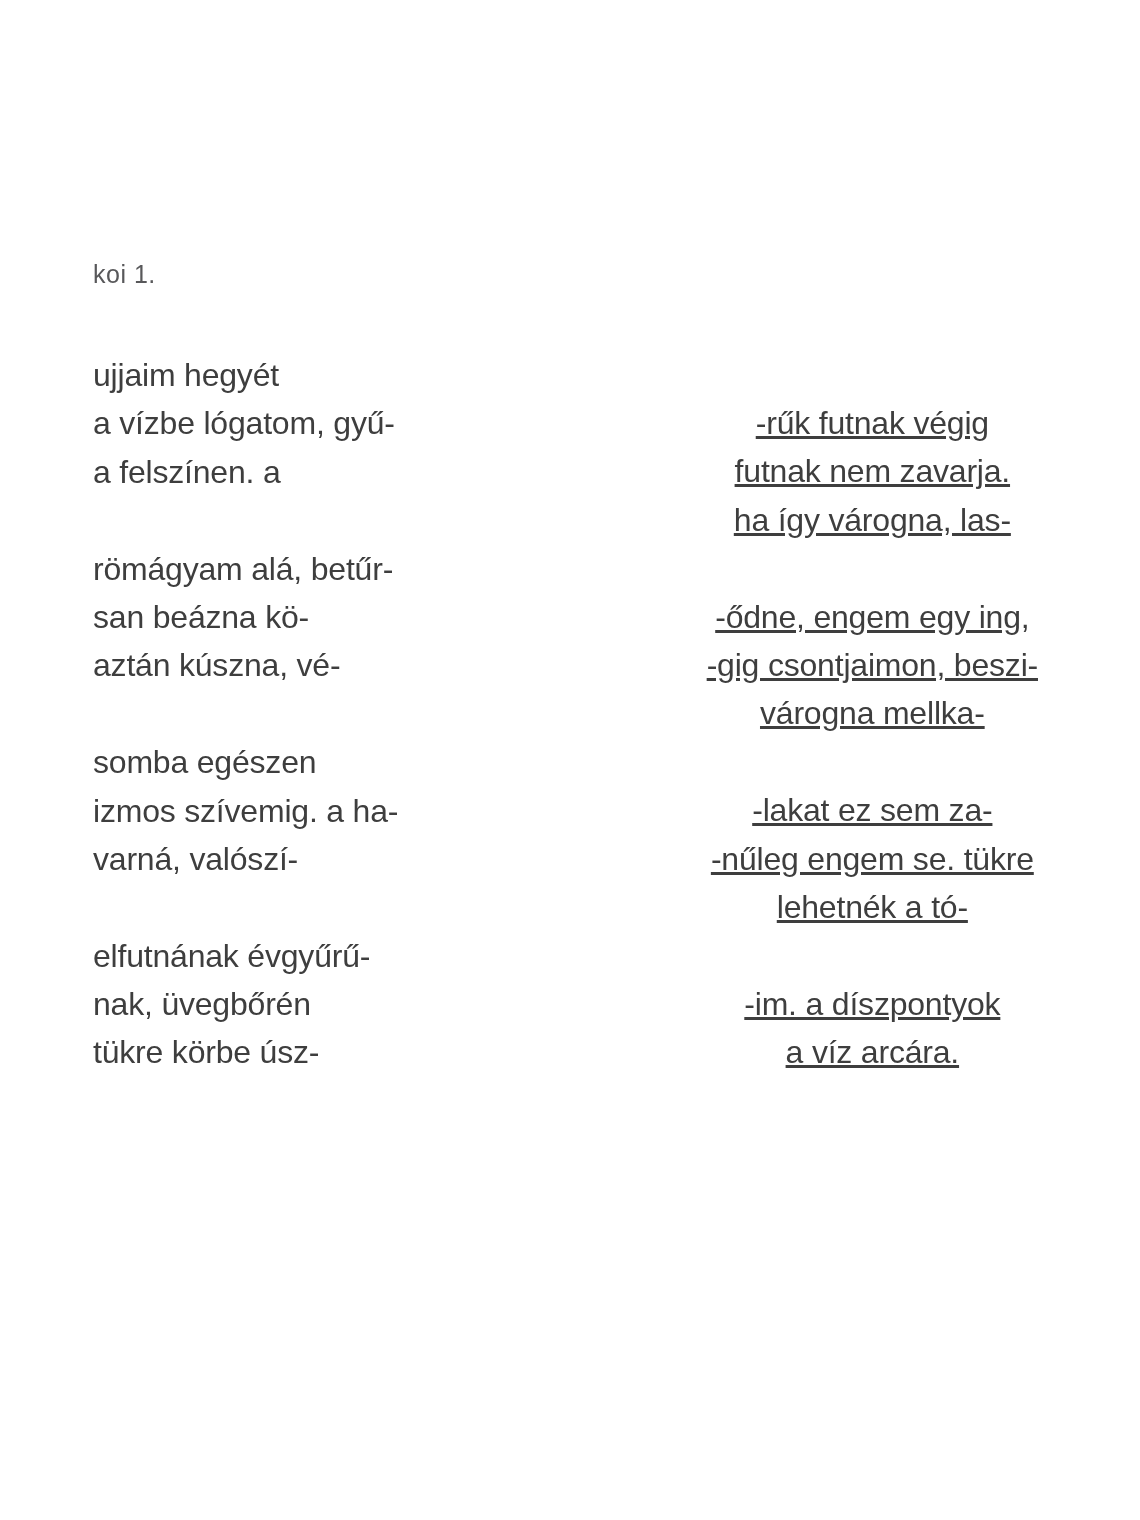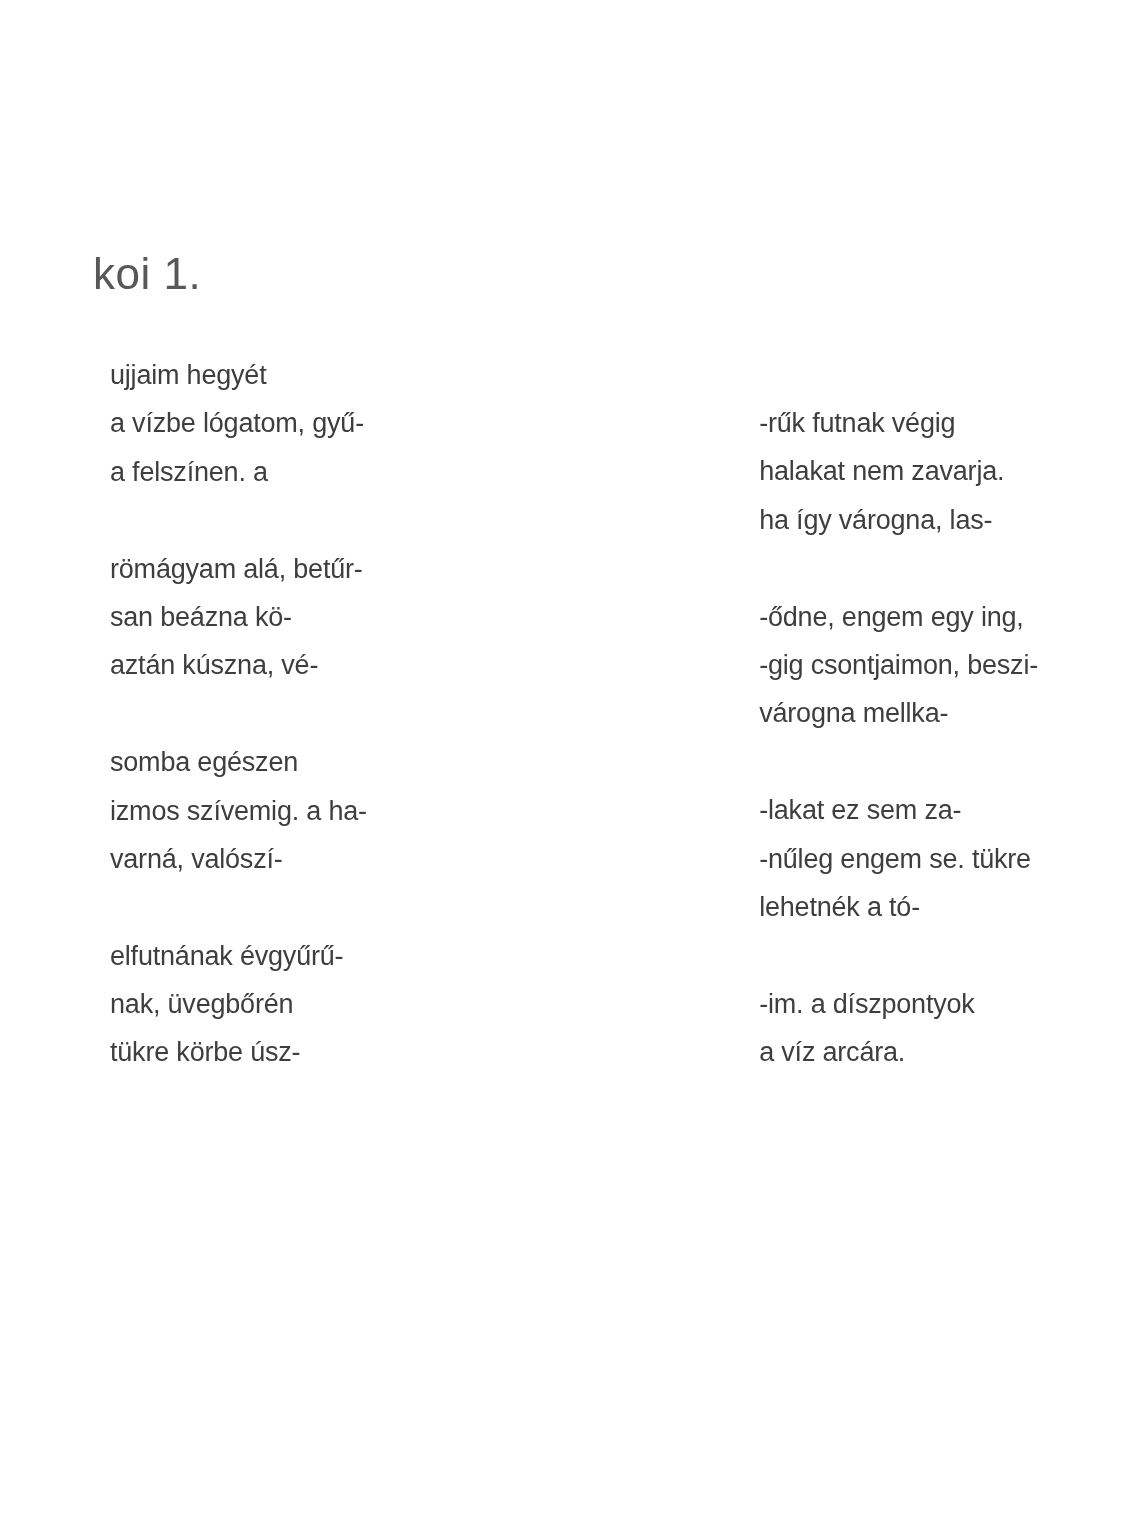--- a/index.html
+++ b/index.html
@@ -14,44 +14,44 @@
     background: var(--page-bg, #ffffff);
     overflow: hidden;
     font-family: "Liberation Sans", "DejaVu Sans", sans-serif;
     font-weight: 300;
   }
   .title {
     position: absolute;
     left: 93px;
     top: 250px;
     margin: 0;
-    font-size: 44px;
+    font-size: 25px;
     font-weight: 300;
     line-height: 48px;
     letter-spacing: 0.5px;
     color: var(--title-color, #58585a);
   }
   .col {
     position: absolute;
-    font-size: 27px;
+    font-size: 32px;
     line-height: 48.4px;
     letter-spacing: -0.2px;
     color: var(--body-color, #3e3e3e);
     white-space: nowrap;
-    margin-left: 17px;
   }
   .col.left {
     left: 93px;
     top: 351px;
     text-align: left;
   }
   .col.right {
     right: 102px;
     top: 399px;
-    text-align: left;
+    text-align: center;
+    text-decoration: underline;
   }
   .line {
     height: 48.4px;
   }
   .line.blank {
     height: 48.4px;
   }
 </style>
 </head>
 <body>
@@ -70,21 +70,21 @@
       <div class="line">somba egészen</div>
       <div class="line">izmos szívemig. a ha-</div>
       <div class="line">varná, valószí-</div>
       <div class="line blank"></div>
       <div class="line">elfutnának évgyűrű-</div>
       <div class="line">nak, üvegbőrén</div>
       <div class="line">tükre körbe úsz-</div>
     </div>
   <div class="col right">
       <div class="line">-rűk futnak végig</div>
-      <div class="line">halakat nem zavarja.</div>
+      <div class="line">futnak nem zavarja.</div>
       <div class="line">ha így várogna, las-</div>
       <div class="line blank"></div>
       <div class="line">-ődne, engem egy ing,</div>
       <div class="line">-gig csontjaimon, beszi-</div>
       <div class="line">várogna mellka-</div>
       <div class="line blank"></div>
       <div class="line">-lakat ez sem za-</div>
       <div class="line">-nűleg engem se. tükre</div>
       <div class="line">lehetnék a tó-</div>
       <div class="line blank"></div>

